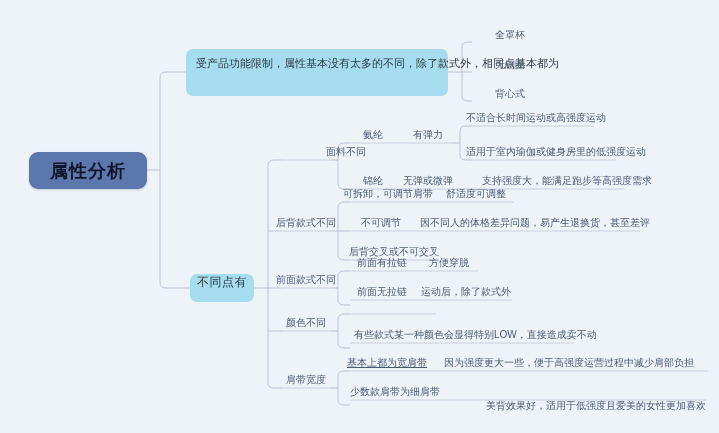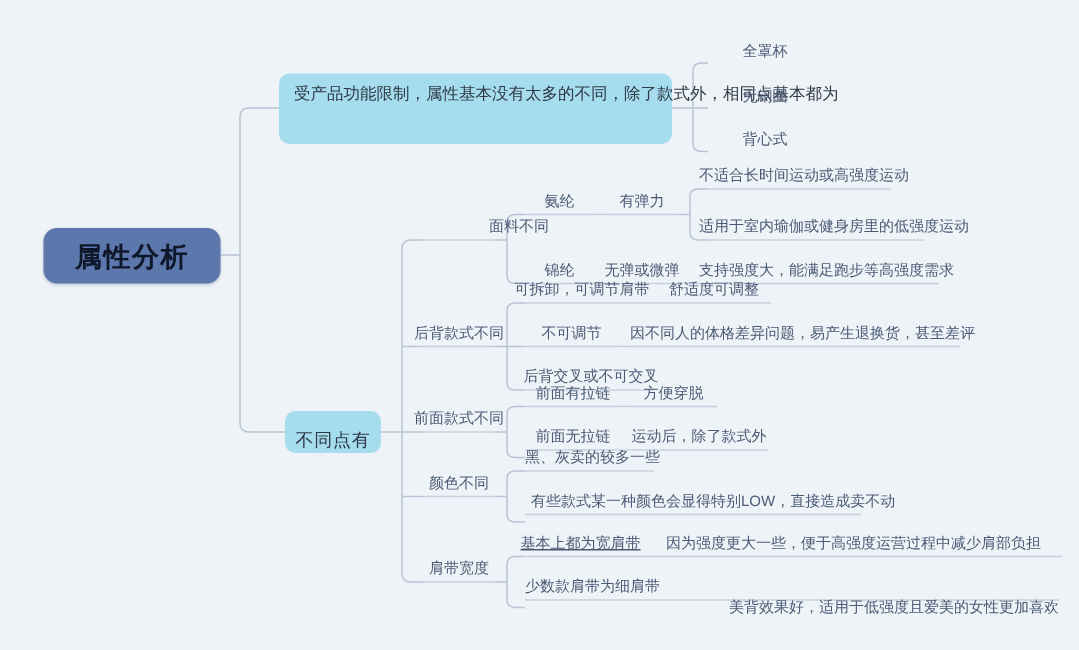--- a/index.html
+++ b/index.html
@@ -30,21 +30,21 @@
   .cyan{
     background:#a5dcee;
     color:#2f3a46;
     border-radius:7px;
     font-size:11px;
     line-height:17px;
     padding:6px 10px;
     box-sizing:border-box;
   }
   .cyan.small{
-    display:flex;align-items:flex-end;justify-content:center;
+    display:flex;align-items:flex-start;justify-content:center;
     font-size:12px;letter-spacing:.5px;padding:0 12px;
   }
   
   .leaf{
     color:#4a5a74;
     font-size:10px;
     line-height:14px;
     display:flex;
     align-items:flex-end;
     justify-content:center;
@@ -202,21 +202,21 @@
   <div class="node leaf left" style="left:466px;top:145px;width:154px;height:16px;">
     <span>适用于室内瑜伽或健身房里的低强度运动</span>
   </div>
 
   <div class="node leaf" style="left:350px;top:174px;width:46px;height:16px;">
     <span>锦纶</span>
   </div>
   <div class="node leaf" style="left:400px;top:174px;width:56px;height:16px;">
     <span>无弹或微弹</span>
   </div>
-  <div class="node leaf left" style="left:466px;top:174px;width:164px;height:16px;">
+  <div class="node leaf left" style="left:482px;top:174px;width:164px;height:16px;">
     <span>支持强度大，能满足跑步等高强度需求</span>
   </div>
 
   <div class="node leaf" style="left:350px;top:187px;width:76px;height:16px;">
     <span>可拆卸，可调节肩带</span>
   </div>
   <div class="node leaf" style="left:434px;top:187px;width:84px;height:16px;">
     <span>舒适度可调整</span>
   </div>
 
@@ -237,23 +237,20 @@
   <div class="node leaf" style="left:420px;top:256px;width:58px;height:16px;">
     <span>方便穿脱</span>
   </div>
   <div class="node leaf" style="left:352px;top:285px;width:60px;height:16px;">
     <span>前面无拉链</span>
   </div>
   <div class="node leaf" style="left:420px;top:285px;width:92px;height:16px;">
     <span>运动后，除了款式外</span>
   </div>
 
-  <div class="node leaf" style="left:352px;top:299px;width:86px;height:16px;">
-    <span>黑、灰卖的较多一些</span>
-  </div>
   <div class="node leaf left" style="left:354px;top:328px;width:224px;height:16px;">
     <span>有些款式某一种颜色会显得特别LOW，直接造成卖不动</span>
   </div>
 
   <div class="node leaf" style="left:350px;top:356px;width:74px;height:16px;text-decoration:underline;">
     <span>基本上都为宽肩带</span>
   </div>
   <div class="node leaf left" style="left:444px;top:356px;width:272px;height:16px;">
     <span>因为强度更大一些，便于高强度运营过程中减少肩部负担</span>
   </div>

